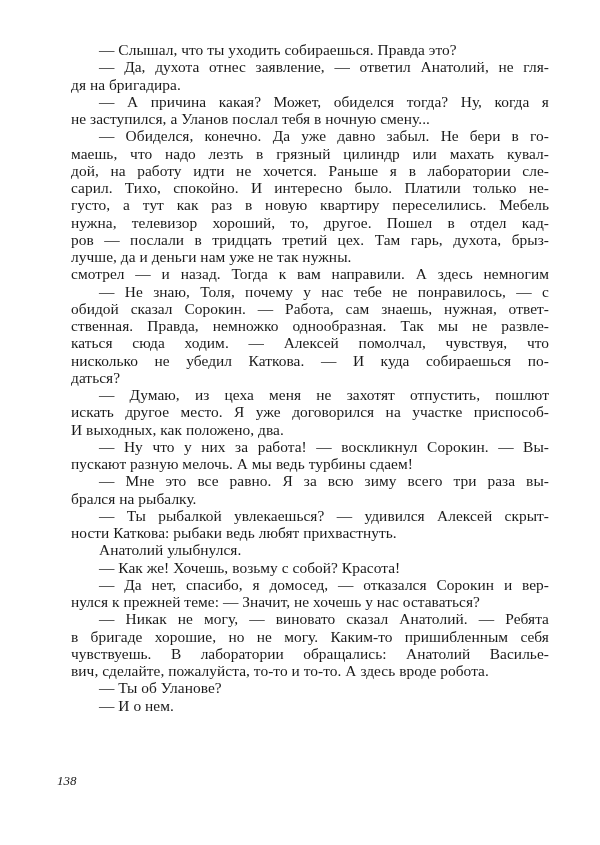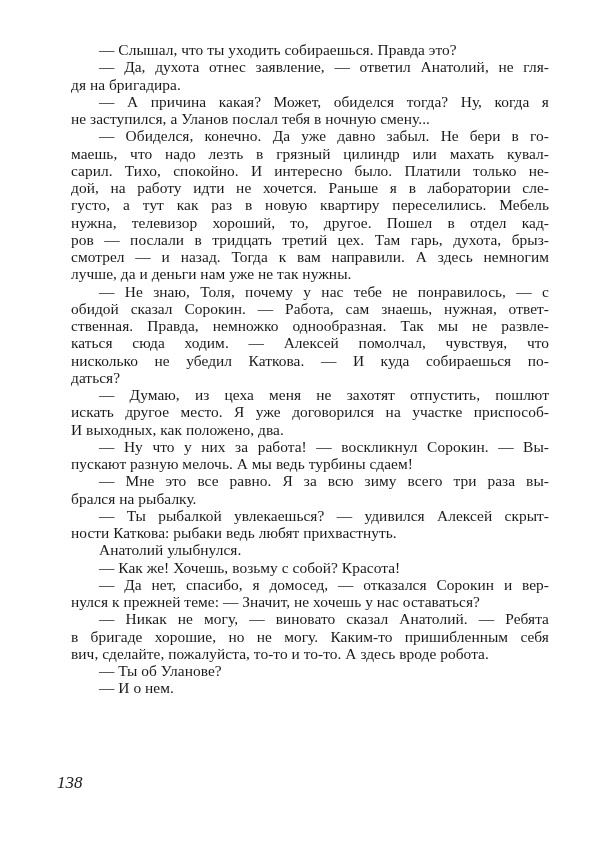--- a/index.html
+++ b/index.html
@@ -38,42 +38,42 @@
   }
   .line.indent {
     padding-left: 28px;
   }
   .page-number {
     position: absolute;
     left: 57px;
     top: 773px;
     font-family: "Liberation Serif", "DejaVu Serif", serif;
     font-style: italic;
-    font-size: 17px;
+    font-size: 13px;
     color: #1a1a1a;
   }
 </style>
 </head>
 <body>
 
 <div class="page">
   <span class="line indent last">— Слышал, что ты уходить собираешься. Правда это?</span>
   <span class="line indent">— Да, духота отнес заявление, — ответил Анатолий, не гля-</span>
   <span class="line last">дя на бригадира.</span>
   <span class="line indent">— А причина какая? Может, обиделся тогда? Ну, когда я</span>
   <span class="line last">не заступился, а Уланов послал тебя в ночную смену...</span>
   <span class="line indent">— Обиделся, конечно. Да уже давно забыл. Не бери в го-</span>
   <span class="line">маешь, что надо лезть в грязный цилиндр или махать кувал-</span>
+  <span class="line">дой, на работу идти не хочется. Раньше я в лаборатории сле-</span>
   <span class="line">сарил. Тихо, спокойно. И интересно было. Платили только не-</span>
-  <span class="line">дой, на работу идти не хочется. Раньше я в лаборатории сле-</span>
   <span class="line">густо, а тут как раз в новую квартиру переселились. Мебель</span>
   <span class="line">нужна, телевизор хороший, то, другое. Пошел в отдел кад-</span>
   <span class="line">ров — послали в тридцать третий цех. Там гарь, духота, брыз-</span>
+  <span class="line last">лучше, да и деньги нам уже не так нужны.</span>
   <span class="line">смотрел — и назад. Тогда к вам направили. А здесь немногим</span>
-  <span class="line last">лучше, да и деньги нам уже не так нужны.</span>
   <span class="line indent">— Не знаю, Толя, почему у нас тебе не понравилось, — с</span>
   <span class="line">обидой сказал Сорокин. — Работа, сам знаешь, нужная, ответ-</span>
   <span class="line">ственная. Правда, немножко однообразная. Так мы не развле-</span>
   <span class="line">каться сюда ходим. — Алексей помолчал, чувствуя, что</span>
   <span class="line">нисколько не убедил Каткова. — И куда собираешься по-</span>
   <span class="line last">даться?</span>
   <span class="line indent">— Думаю, из цеха меня не захотят отпустить, пошлют</span>
   <span class="line">искать другое место. Я уже договорился на участке приспособ-</span>
   <span class="line last">И выходных, как положено, два.</span>
   <span class="line indent">— Ну что у них за работа! — воскликнул Сорокин. — Вы-</span>
@@ -81,18 +81,19 @@
   <span class="line indent">— Мне это все равно. Я за всю зиму всего три раза вы-</span>
   <span class="line last">брался на рыбалку.</span>
   <span class="line indent">— Ты рыбалкой увлекаешься? — удивился Алексей скрыт-</span>
   <span class="line last">ности Каткова: рыбаки ведь любят прихвастнуть.</span>
   <span class="line indent last">Анатолий улыбнулся.</span>
   <span class="line indent last">— Как же! Хочешь, возьму с собой? Красота!</span>
   <span class="line indent">— Да нет, спасибо, я домосед, — отказался Сорокин и вер-</span>
   <span class="line last">нулся к прежней теме: — Значит, не хочешь у нас оставаться?</span>
   <span class="line indent">— Никак не могу, — виновато сказал Анатолий. — Ребята</span>
   <span class="line">в бригаде хорошие, но не могу. Каким-то пришибленным себя</span>
+  <span class="line">чувствуешь. В лаборатории обращались: Анатолий Василье-</span>
   <span class="line last">вич, сделайте, пожалуйста, то-то и то-то. А здесь вроде робота.</span>
   <span class="line indent last">— Ты об Уланове?</span>
   <span class="line indent last">— И о нем.</span>
 </div>
 
 <div class="page-number">138</div>
 
 </body></html>

